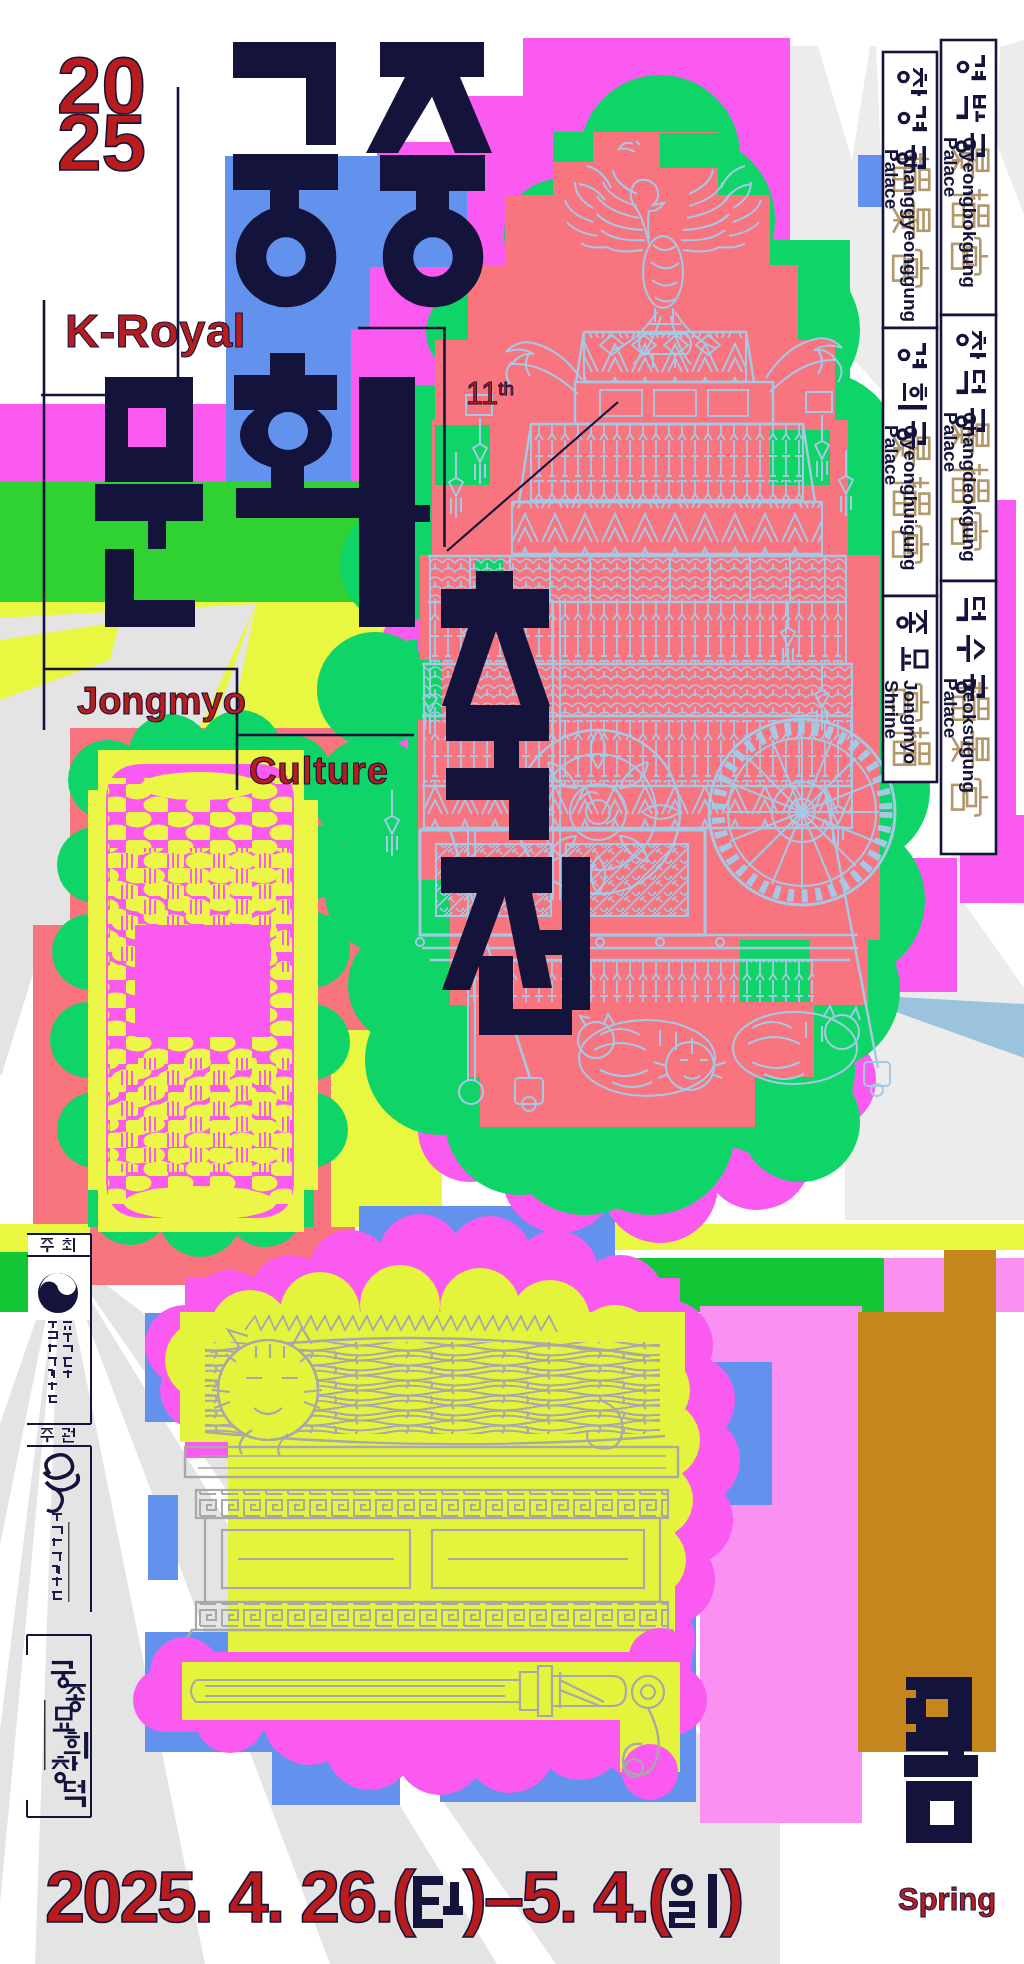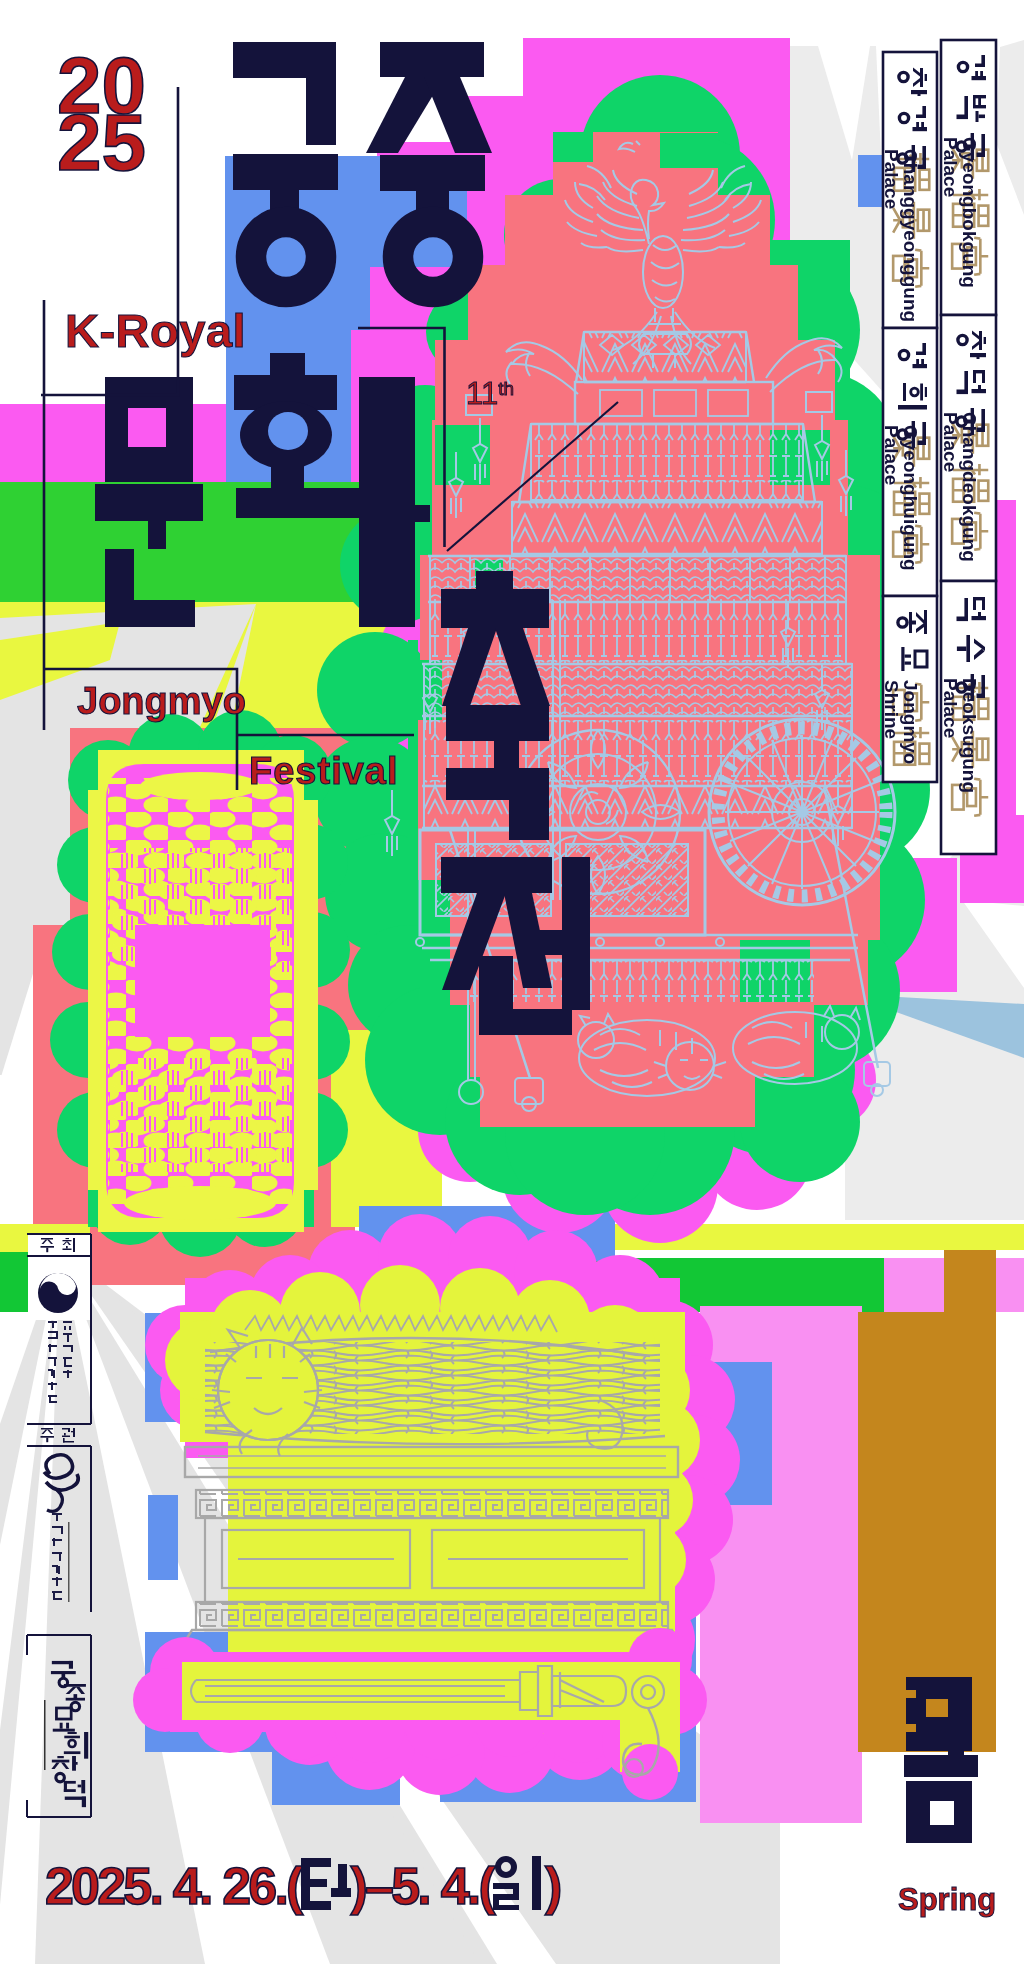--- a/index.html
+++ b/index.html
@@ -732,24 +732,24 @@
  <g transform="translate(62,1780) scale(0.92)">
           <use href="#sy_deok"></use>
         </g>
  <rect x="44" y="1700" width="1.5" height="70" fill="#333"></rect>
 </g>
 </svg>
 
 <div class="a nv" style="left:57px;top:57px;font-size:80px;font-weight:bold;line-height:57px;-webkit-text-stroke:1.6px #14133b">20<br>25</div>
 <div class="a nv" style="left:65px;top:303px;font-size:47px;font-weight:bold;letter-spacing:0.5px;-webkit-text-stroke:1.1px #14133b">K-Royal</div>
 <div class="a nv" style="left:77px;top:680px;font-size:38px;font-weight:bold;-webkit-text-stroke:1.1px #14133b">Jongmyo</div>
-<div class="a nv" style="left:249px;top:750px;font-size:38px;font-weight:bold;letter-spacing:1px;-webkit-text-stroke:1.1px #14133b">Festival</div>
+<div class="a nv" style="left:249px;top:750px;font-size:38px;font-weight:bold;letter-spacing:1px;-webkit-text-stroke:1.1px #14133b">Culture</div>
 <div class="a nv" style="left:466px;top:376px;font-size:31px;font-weight:normal;-webkit-text-stroke:0.9px #14133b">11<span style="font-size:19px;vertical-align:9px">th</span></div>
 <div class="a nv" style="left:898px;top:1882px;font-size:31px;font-weight:bold;-webkit-text-stroke:1px #14133b">Spring</div>
-<div class="a nv" style="left:45px;top:1856px;font-size:52px;font-weight:bold;letter-spacing:-2.8px;-webkit-text-stroke:1.6px #14133b;white-space:nowrap">2025. 4. 26.(<svg width="50" height="54" viewBox="0 0 50 54" style="display:inline-block;vertical-align:-6px">
+<div class="a nv" style="left:45px;top:1856px;font-size:72px;font-weight:bold;letter-spacing:-2.8px;-webkit-text-stroke:1.6px #14133b;white-space:nowrap">2025. 4. 26.(<svg width="50" height="54" viewBox="0 0 50 54" style="display:inline-block;vertical-align:-6px">
         <g fill="#14133b">
           <rect x="0" y="2" width="30" height="9"></rect>
           <rect x="0" y="23" width="26" height="8"></rect>
           <rect x="0" y="45" width="30" height="9"></rect>
           <rect x="0" y="2" width="9" height="52"></rect>
           <rect x="37" y="8" width="9" height="24"></rect>
           <rect x="30" y="32" width="20" height="9"></rect>
         </g>
       </svg>)–5. 4.(<svg width="52" height="54" viewBox="0 0 52 54" style="display:inline-block;vertical-align:-6px">
         <g fill="#14133b">

